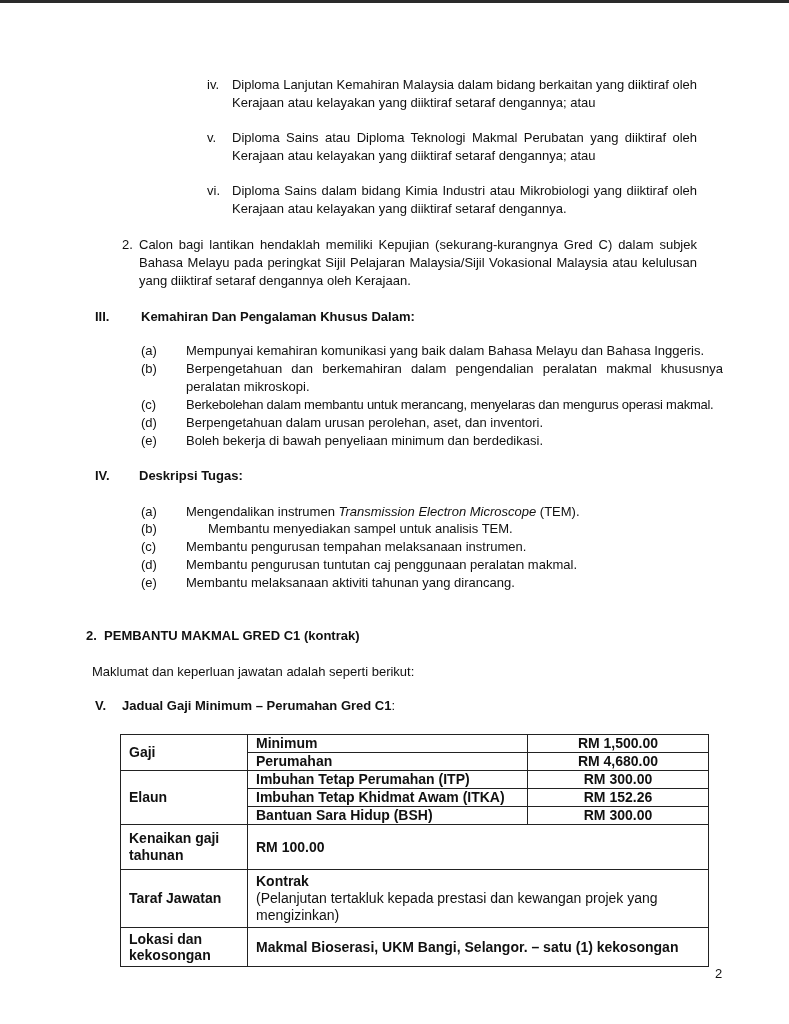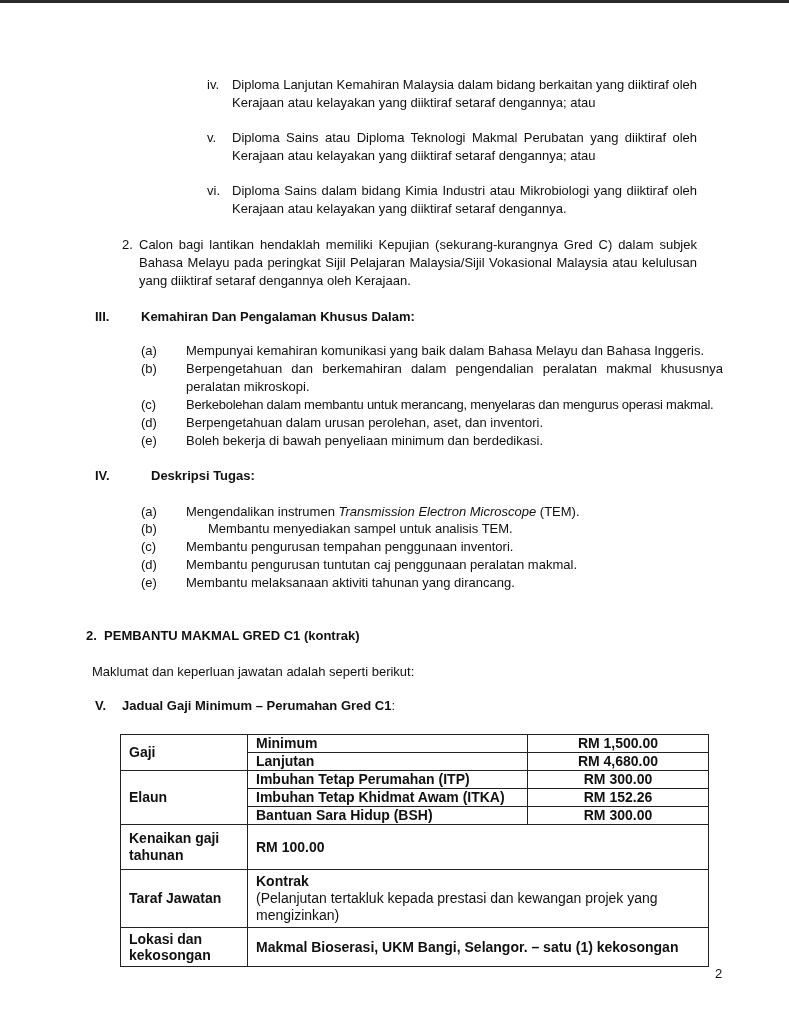--- a/index.html
+++ b/index.html
@@ -68,32 +68,32 @@
 
   <div class="abs" style="left:141px;top:414px;">(d)</div>
   <div class="abs" style="left:186px;top:414px;">Berpengetahuan dalam urusan perolehan, aset, dan inventori.</div>
 
   <div class="abs" style="left:141px;top:432px;">(e)</div>
   <div class="abs" style="left:186px;top:432px;">Boleh bekerja di bawah penyeliaan minimum dan berdedikasi.</div>
 </div>
 
 <div>
   <div class="abs b" style="left:95px;top:467px;">IV.</div>
-  <div class="abs b" style="left:151px;top:467px;">Deskripsi Tugas:</div>
+  <div class="abs b" style="left:139px;top:467px;">Deskripsi Tugas:</div>
 
   <div class="abs" style="left:141px;top:503px;">(a)</div>
   <div class="abs" style="left:186px;top:503px;">
     <span>Mengendalikan instrumen </span><span class="i">Transmission Electron Microscope</span><span> (TEM).</span>
   </div>
 
   <div class="abs" style="left:141px;top:520px;">(b)</div>
   <div class="abs" style="left:186px;top:520px;margin-left:22px;">Membantu menyediakan sampel untuk analisis TEM.</div>
 
   <div class="abs" style="left:141px;top:538px;">(c)</div>
-  <div class="abs" style="left:186px;top:538px;">Membantu pengurusan tempahan penggunaan inventori.</div>
+  <div class="abs" style="left:186px;top:538px;">Membantu pengurusan tempahan melaksanaan instrumen.</div>
 
   <div class="abs" style="left:141px;top:556px;">(d)</div>
   <div class="abs" style="left:186px;top:556px;">Membantu pengurusan tuntutan caj penggunaan peralatan makmal.</div>
 
   <div class="abs" style="left:141px;top:574px;">(e)</div>
   <div class="abs" style="left:186px;top:574px;">Membantu melaksanaan aktiviti tahunan yang dirancang.</div>
 </div>
 
 <div class="abs b" style="left:86px;top:627px;white-space:pre;">2.  PEMBANTU MAKMAL GRED C1 (kontrak)</div>
 <div class="abs" style="left:92px;top:663px;">Maklumat dan keperluan jawatan adalah seperti berikut:</div>
@@ -101,21 +101,21 @@
 <div class="abs" style="left:122px;top:697px;"><span class="b">Jadual Gaji Minimum – Perumahan Gred C1</span><span>:</span></div>
 
 <table class="sal">
   <tbody>
       <tr>
     <td class="c1" rowspan="2">Gaji</td>
     <td style="width:263px;">Minimum</td>
     <td class="c3">RM 1,500.00</td>
   </tr>
   <tr>
-    <td>Lanjutan</td>
+    <td>Perumahan</td>
     <td class="c3">RM 4,680.00</td>
   </tr>
   <tr>
     <td class="c1" rowspan="3">Elaun</td>
     <td>Imbuhan Tetap Perumahan (ITP)</td>
     <td class="c3">RM 300.00</td>
   </tr>
   <tr>
     <td>Imbuhan Tetap Khidmat Awam (ITKA)</td>
     <td class="c3">RM 152.26</td>

